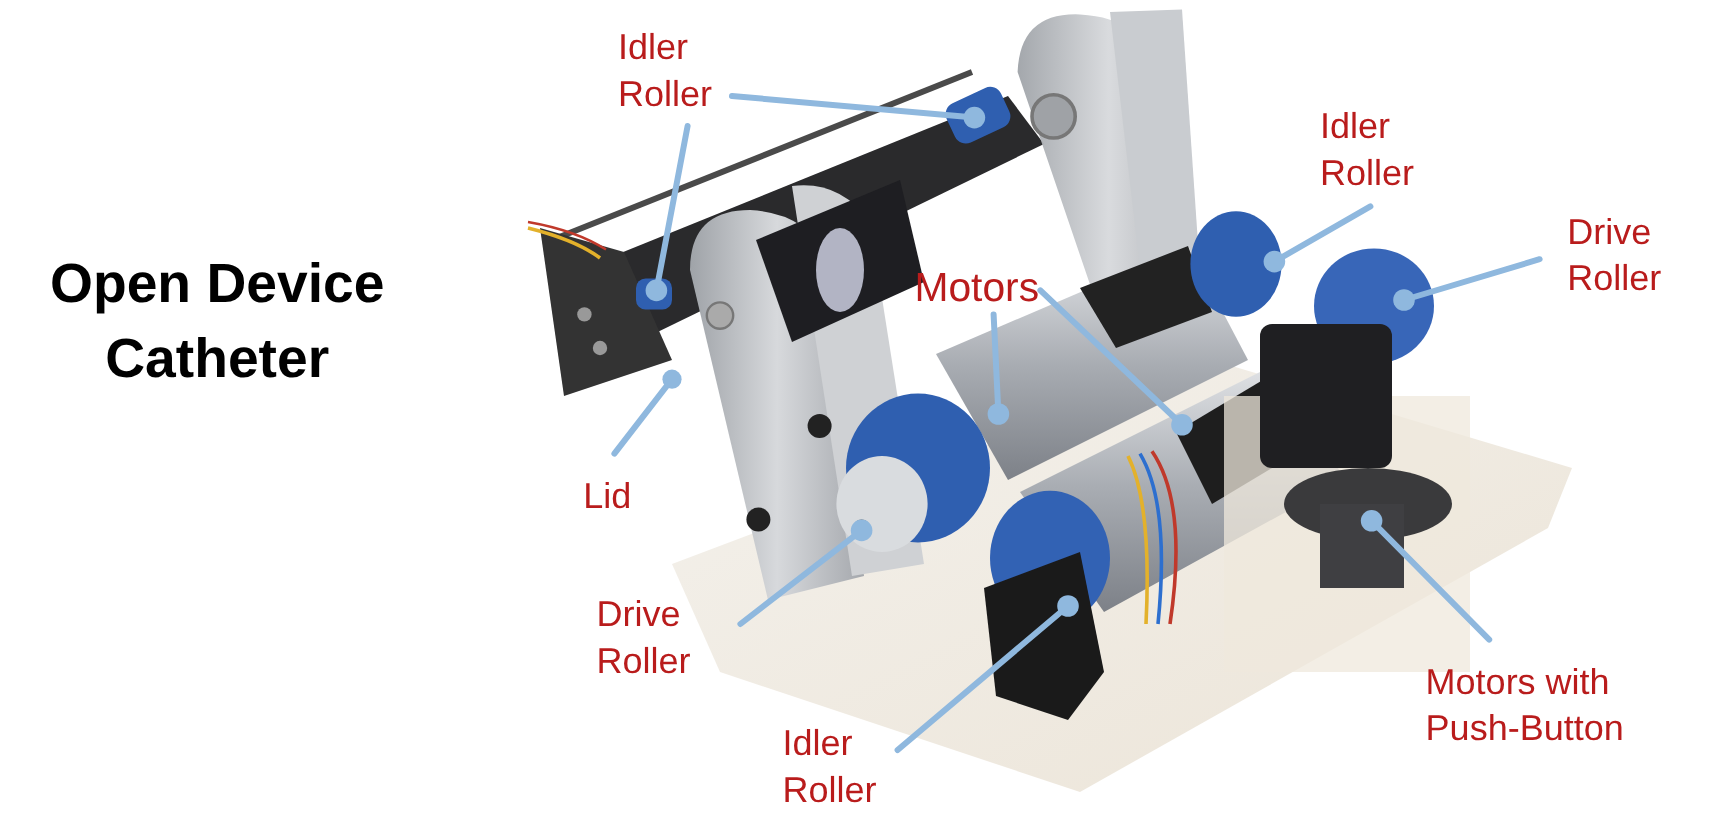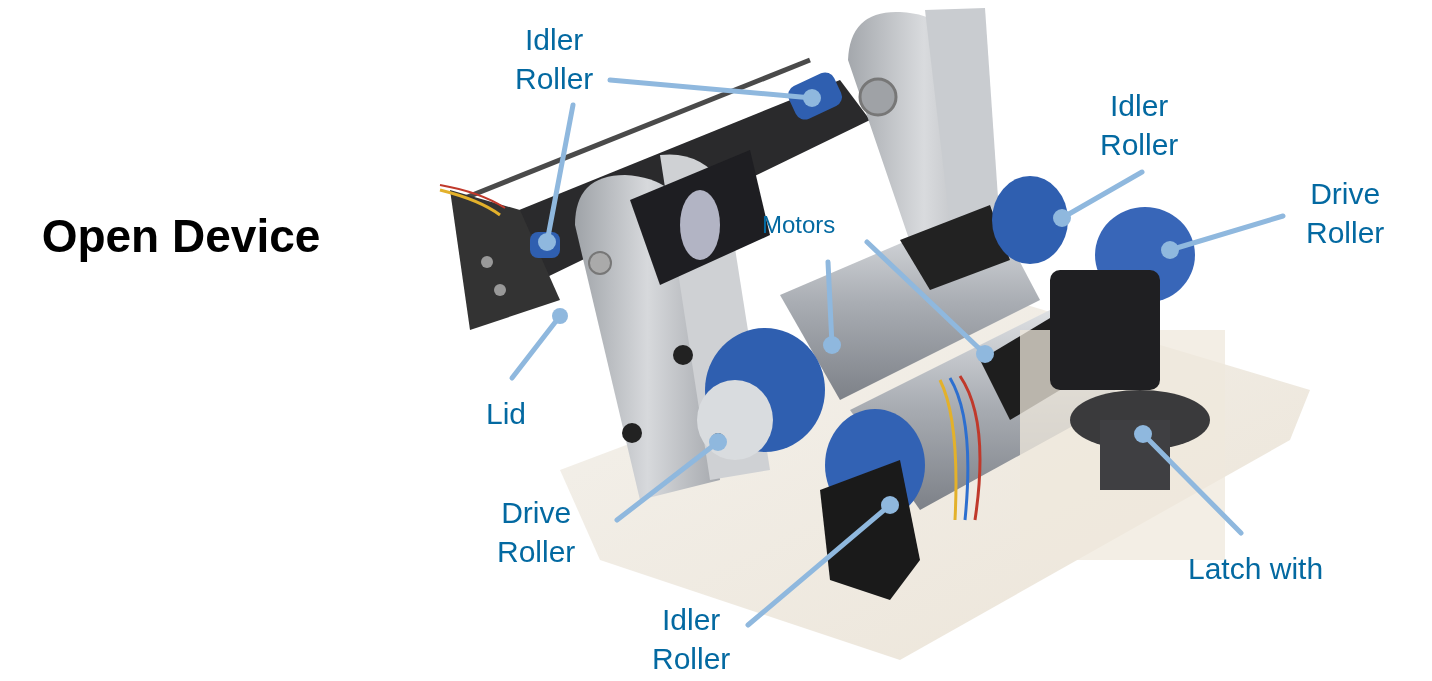--- a/index.html
+++ b/index.html
@@ -1,30 +1,31 @@
 <!DOCTYPE html>
 <html><head>
 <meta charset="utf-8">
 <style>
   html, body { margin: 0; padding: 0; background: #ffffff; }
   body { width: 1432px; height: 681px; position: relative; overflow: hidden;
          font-family: "Liberation Sans", "DejaVu Sans", sans-serif; }
   .title { position: absolute; left: 0; top: 205px; width: 362px; text-align: center;
            font-weight: bold; font-size: 46px; line-height: 62px; color: #000; }
   .title span { display: block; }
-  .label { position: absolute; font-size: 30px; line-height: 39px; color: #0369a1;
-           text-align: center; white-space: nowrap; }
+  .label { position: absolute; font-size: 30px; line-height: 39px; color: #b91c1c;
+           text-align: left; white-space: nowrap; }
   .label span { display: block; }
   svg.overlay { position: absolute; left: 0; top: 0; width: 1432px; height: 681px; pointer-events: none; }
 </style>
 </head>
 <body>
 
 <div class="title">
   <span>Open Device</span>
+  <span>Catheter</span>
 </div>
 
 <svg class="overlay" viewBox="0 0 1432 681">
   <defs>
     <linearGradient id="metalG" x1="0" y1="0" x2="1" y2="0">
       <stop offset="0" stop-color="#9fa3a8"></stop>
         <stop offset="0.5" stop-color="#d7d9dc"></stop>
         <stop offset="1" stop-color="#a5a8ad"></stop>
     </linearGradient>
     <linearGradient id="motorG" x1="0" y1="0" x2="0" y2="1">
@@ -131,33 +132,34 @@
 <div class="label" style="left:1100px; top:86px;">
   <span>Idler</span>
   <span>Roller</span>
 </div>
 
 <div class="label" style="left:1306px; top:174px;">
   <span>Drive</span>
   <span>Roller</span>
 </div>
 
-<div class="label" style="left:762px; top:205px; font-size:24px;">
+<div class="label" style="left:762px; top:221px; font-size:34px;">
   <span>Motors</span>
 </div>
 
 <div class="label" style="left:486px; top:394px;">
   <span>Lid</span>
 </div>
 
 <div class="label" style="left:497px; top:493px;">
   <span>Drive</span>
   <span>Roller</span>
 </div>
 
 <div class="label" style="left:652px; top:600px;">
   <span>Idler</span>
   <span>Roller</span>
 </div>
 
 <div class="label" style="left:1188px; top:549px;">
-  <span>Latch with</span>
+  <span>Motors with</span>
+  <span>Push-Button</span>
 </div>
 
 </body></html>

